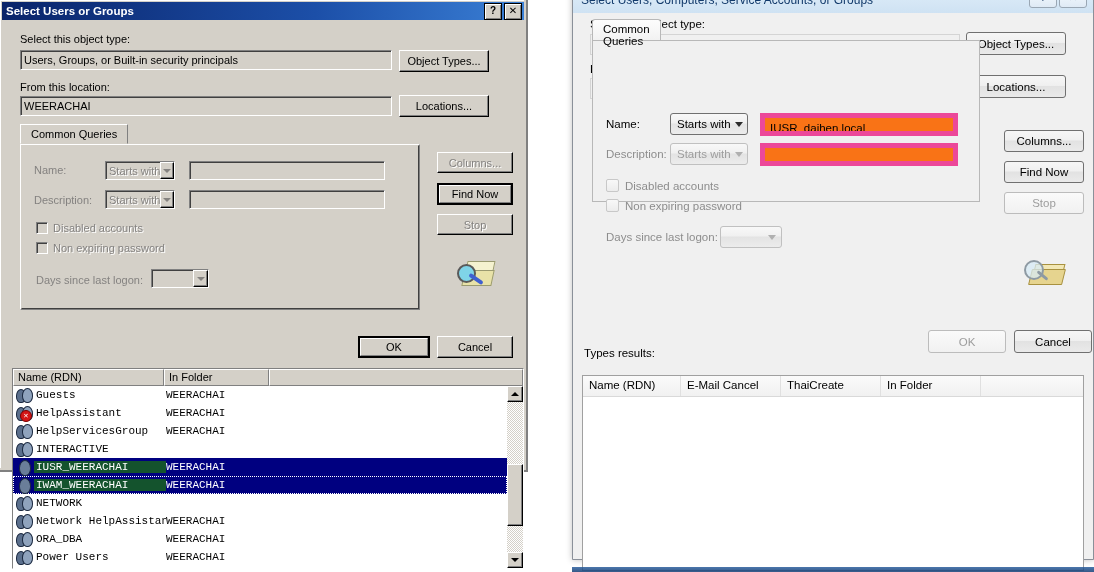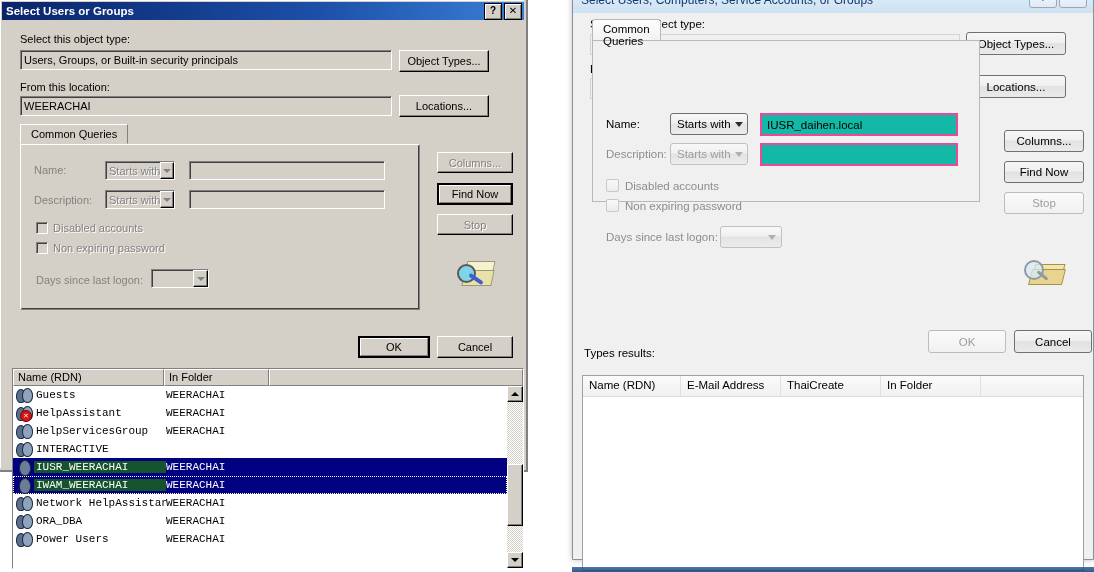--- a/index.html
+++ b/index.html
@@ -136,21 +136,21 @@
     background:linear-gradient(180deg,#e9f3fb 0%,#d7e8f6 50%,#cfe2f3 100%);
     border-radius:5px 5px 0 0;display:flex;align-items:center;padding:0 8px;box-sizing:border-box;}
   #aero-title-txt{font-size:12px;color:#123a6b;font-weight:500;white-space:nowrap;}
   #aero-btns{position:absolute;right:6px;top:2px;display:flex;}
   .abtn{width:26px;height:17px;margin-left:2px;border:1px solid #9aa7b4;border-radius:3px;
     background:linear-gradient(180deg,#f6fbff,#dfeaf5);font-size:10px;line-height:15px;text-align:center;color:#2b4a72;}
   #aero-body{position:absolute;left:1px;top:26px;right:1px;bottom:0;background:#f0f0f0;}
 
   .a-label{position:absolute;font-size:11.5px;color:#000;white-space:nowrap;}
   .a-label.dim{color:#8d8d8d;}
-  .a-field{position:absolute;box-sizing:border-box;background:#14b8a6;border:2px solid #ec4899;
+  .a-field{position:absolute;box-sizing:border-box;background:#f97316;border:5px solid #ec4899;
     font-size:11.5px;padding:3px 5px;line-height:15px;color:#000;white-space:nowrap;overflow:hidden;}
   .a-field.ro{background:#f0f0f0;border:1px solid #d4d4d4;}
   .a-btn{position:absolute;box-sizing:border-box;border:1px solid #707070;border-radius:3px;
     background:linear-gradient(180deg,#f6f6f6 0%,#f0f0f0 45%,#e2e2e2 50%,#eaeaea 100%);
     font-size:11.5px;color:#000;display:flex;align-items:center;justify-content:center;cursor:default;}
   .a-btn.dim{color:#9d9d9d;border-color:#bcbcbc;background:linear-gradient(180deg,#fafafa,#f1f1f1);}
   .a-combo{position:absolute;box-sizing:border-box;border:1px solid #707070;border-radius:3px;
     background:linear-gradient(180deg,#f8f8f8 0%,#f0f0f0 45%,#e3e3e3 50%,#ececec 100%);
     display:flex;align-items:center;font-size:11.5px;}
   .a-combo.dim{border-color:#c0c0c0;color:#9d9d9d;}
@@ -349,20 +349,30 @@
           <div class="lv-name">IWAM_WEERACHAI</div>
           <div class="lv-folder">WEERACHAI</div>
         </div>
         <div class="lv-row">
           <div class="lv-ic">
             <span class="ico-group">
               <span class="h1"></span>
               <span class="h2"></span>
             </span>
           </div>
+          <div class="lv-name">NETWORK</div>
+          <div class="lv-folder"></div>
+        </div>
+        <div class="lv-row">
+          <div class="lv-ic">
+            <span class="ico-group">
+              <span class="h1"></span>
+              <span class="h2"></span>
+            </span>
+          </div>
           <div class="lv-name">Network HelpAssistant O...</div>
           <div class="lv-folder">WEERACHAI</div>
         </div>
         <div class="lv-row">
           <div class="lv-ic">
             <span class="ico-group">
               <span class="h1"></span>
               <span class="h2"></span>
             </span>
           </div>
@@ -465,21 +475,21 @@
     </div>
 
     <div class="a-btn dim" style="left:354px;top:317px;width:78px;height:23px;">OK</div>
     <div class="a-btn" style="left:440px;top:317px;width:78px;height:23px;">Cancel</div>
 
     <div class="a-label" style="left:10px;top:334px;">Types results:</div>
 
     <div id="a-results">
       <div id="a-lv-head">
         <div class="a-th" style="width:98px;">Name (RDN)</div>
-        <div class="a-th" style="width:100px;">E-Mail Address</div>
+        <div class="a-th" style="width:100px;">E-Mail Cancel</div>
         <div class="a-th" style="width:100px;">ThaiCreate</div>
         <div class="a-th" style="width:100px;">In Folder</div>
         <div class="a-th" style="flex:1;border-right:none;"></div>
       </div>
       <div id="a-lv-body"></div>
     </div>
   </div>
 </div>
 
 <div id="taskbar"></div>

